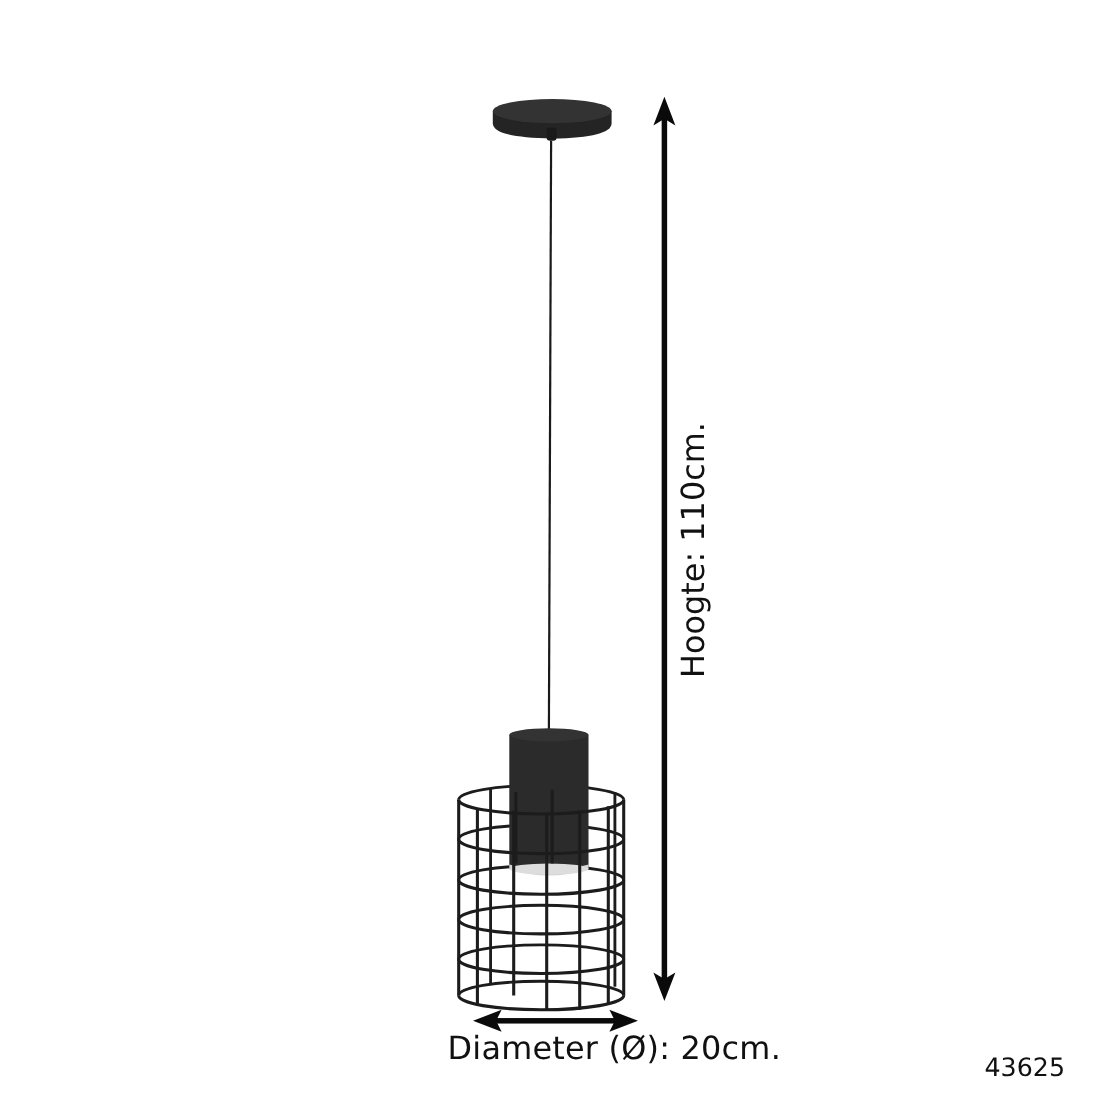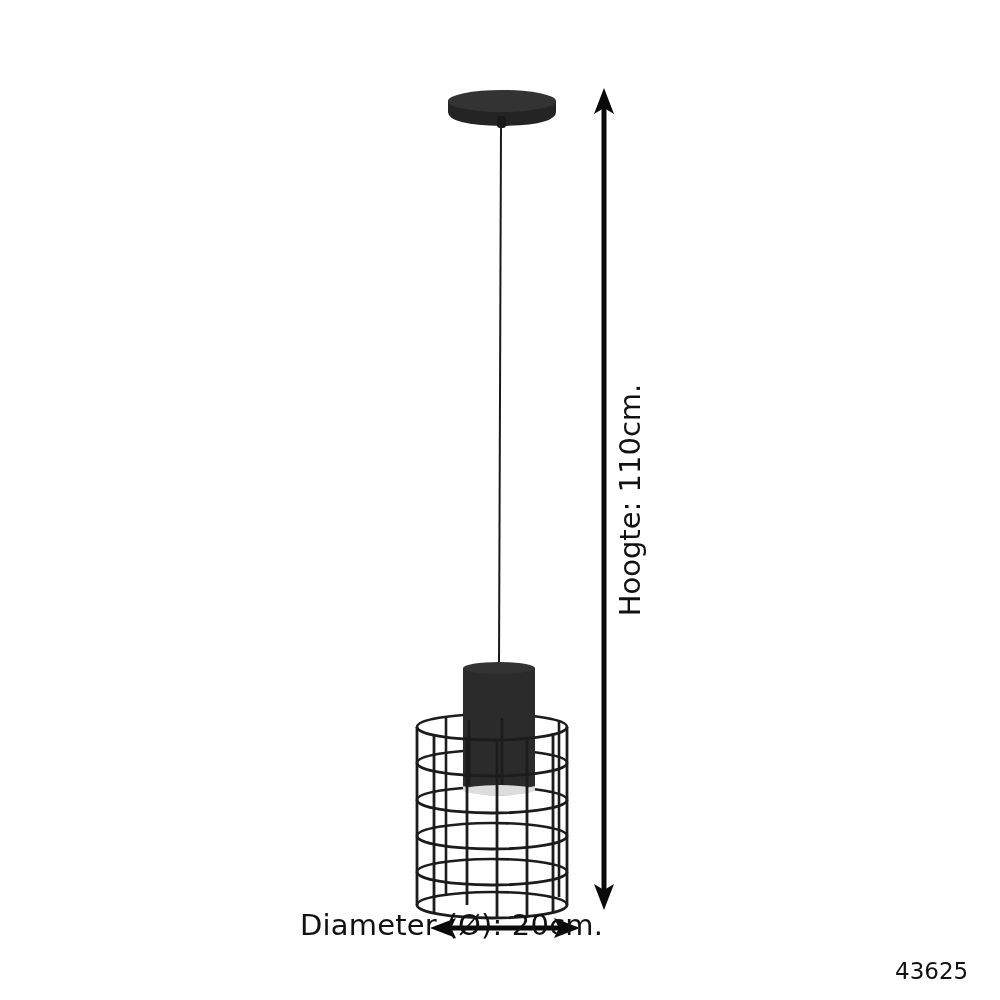--- a/index.html
+++ b/index.html
@@ -1,19 +1,19 @@
 <!DOCTYPE html>
 <html><head>
 <meta charset="utf-8">
 <style>
   html, body { margin:0; padding:0; background:#ffffff; }
   body { width:1000px; height:1000px; position:relative; overflow:hidden; font-family:"DejaVu Sans", sans-serif; }
   #drawing { position:absolute; left:0; top:0; width:1000px; height:1000px; }
   .diameter-label {
-    position:absolute; left:300px; top:908px; width:410px; text-align:left;
+    position:absolute; left:300px; top:936px; width:410px; text-align:right;
     font-size:29px; color:#111; letter-spacing:0.2px;
   }
   .height-label {
     position:absolute; left:630px; top:500px;
     transform: translate(-50%, -50%) rotate(-90deg);
     white-space:nowrap; font-size:29px; color:#111;
   }
   .product-code {
     position:absolute; left:895px; top:958px; font-size:23px; color:#111;
   }

